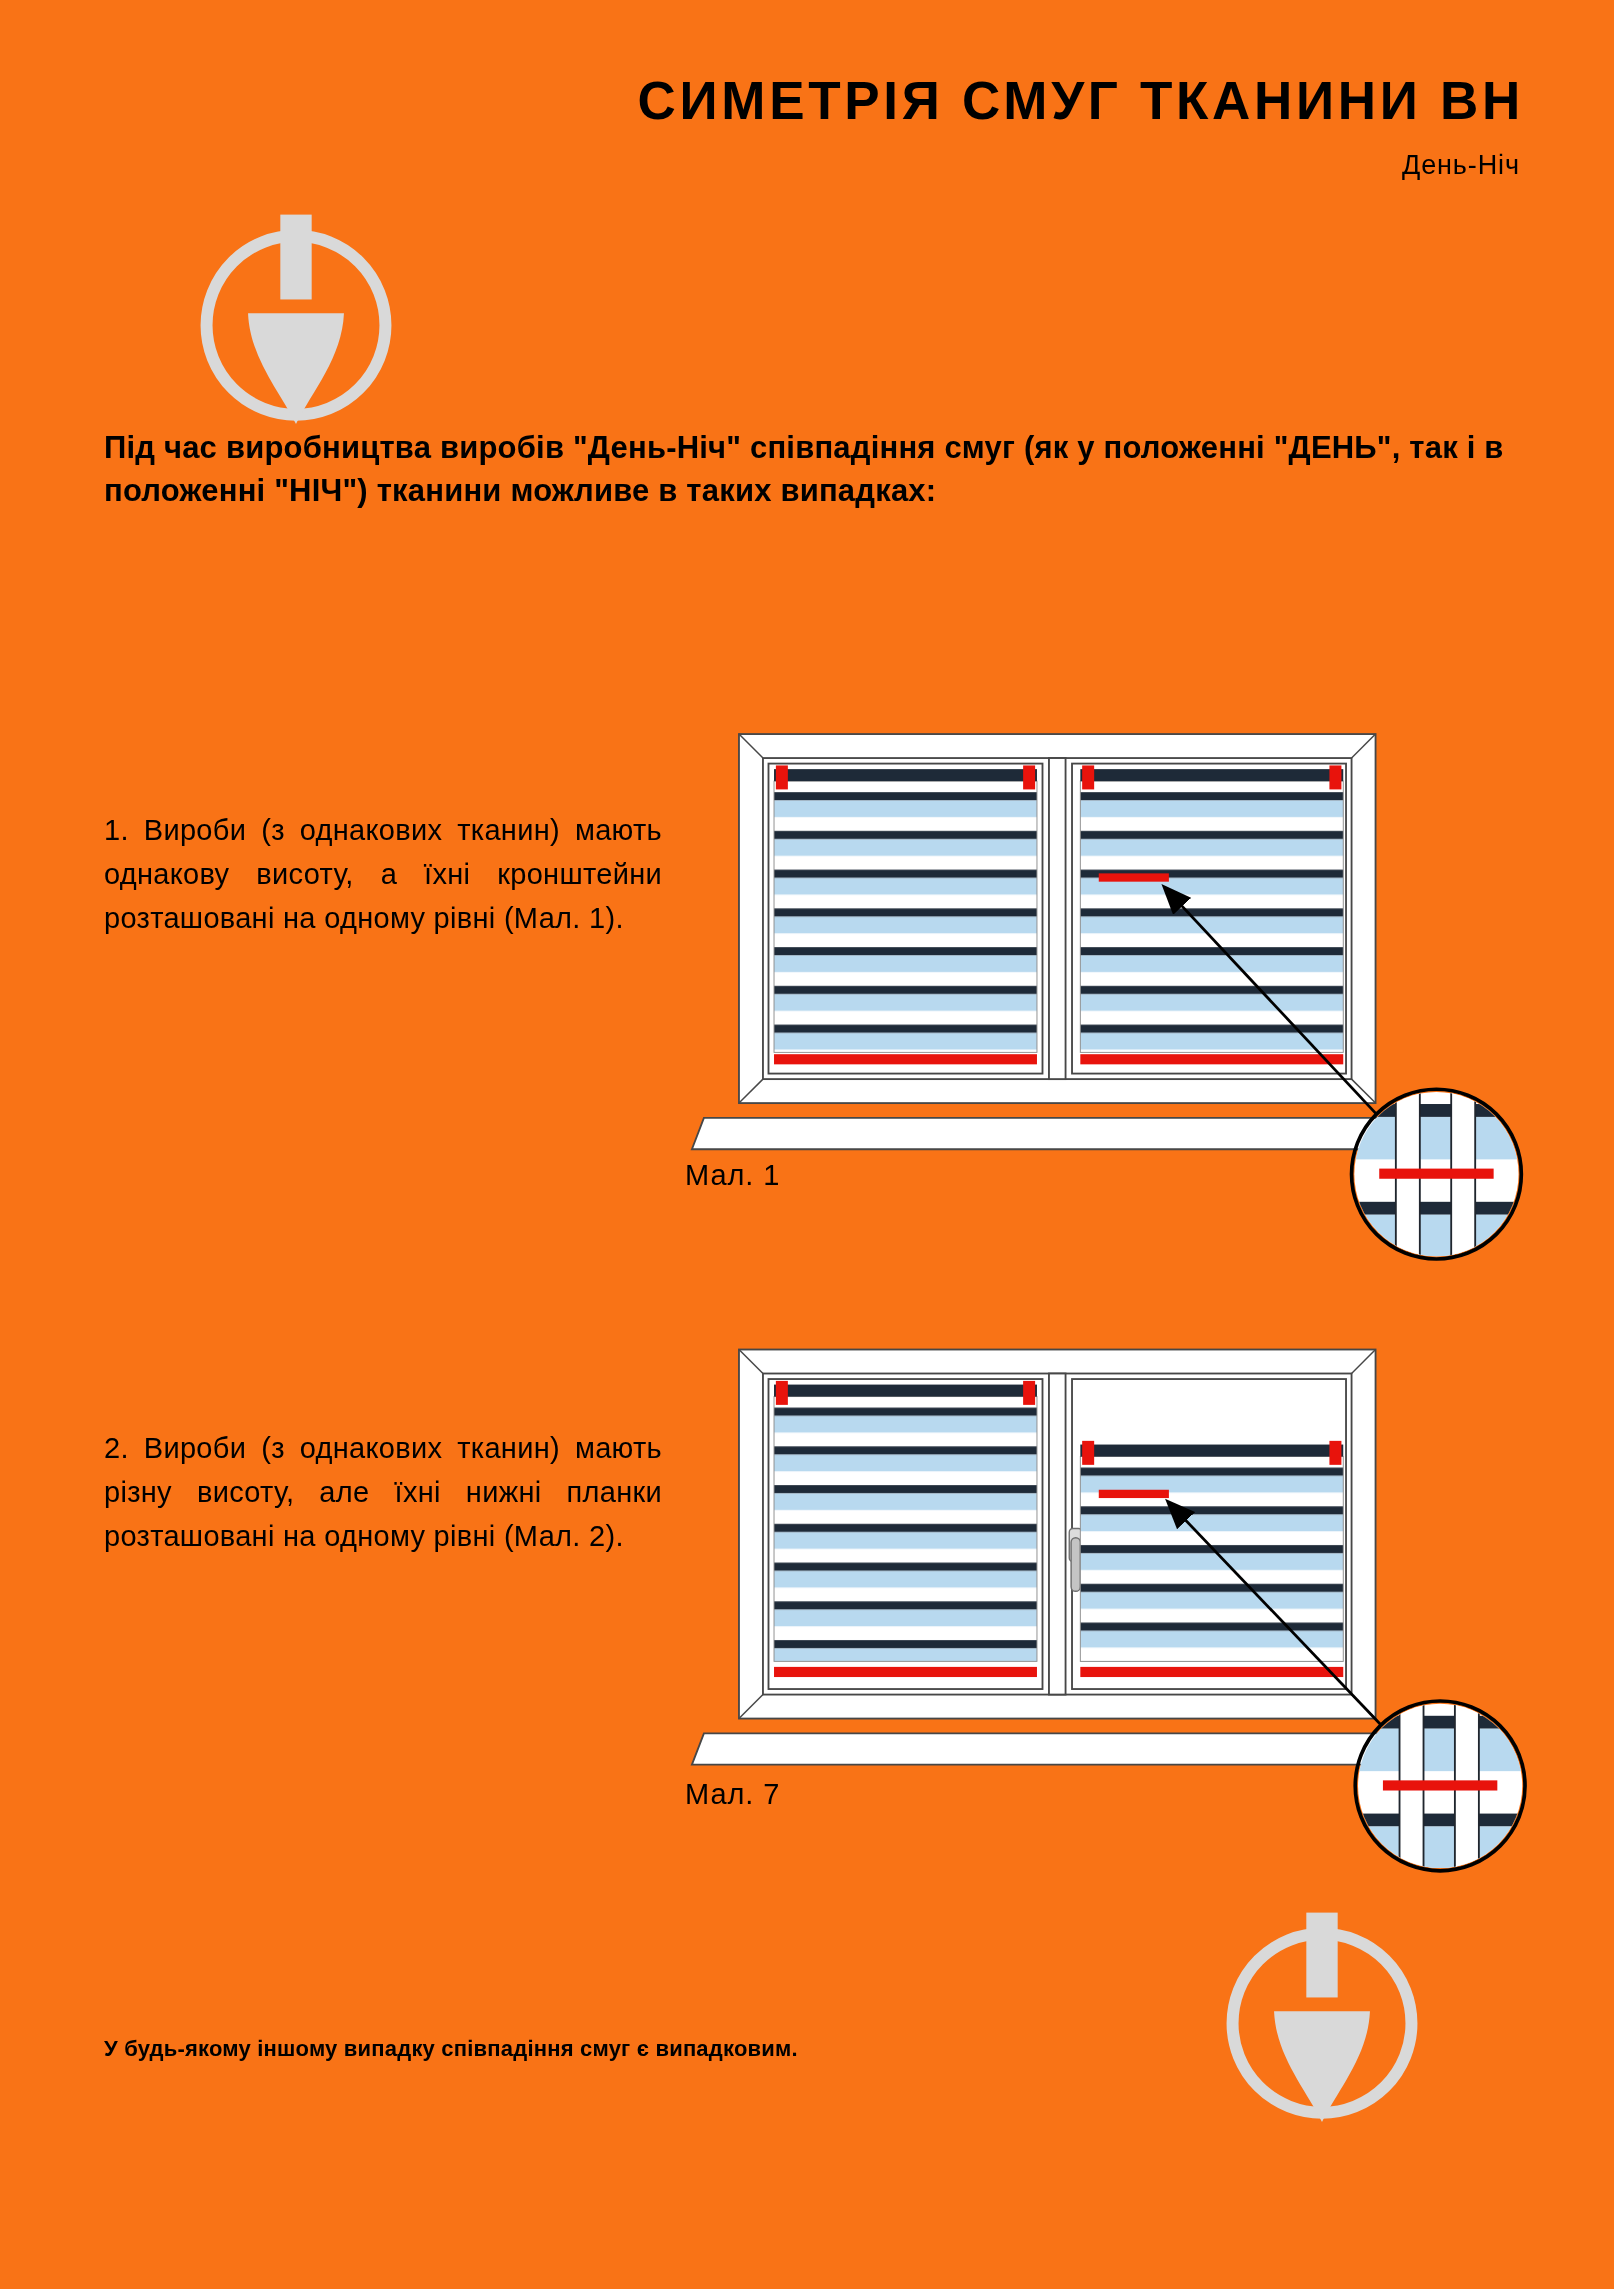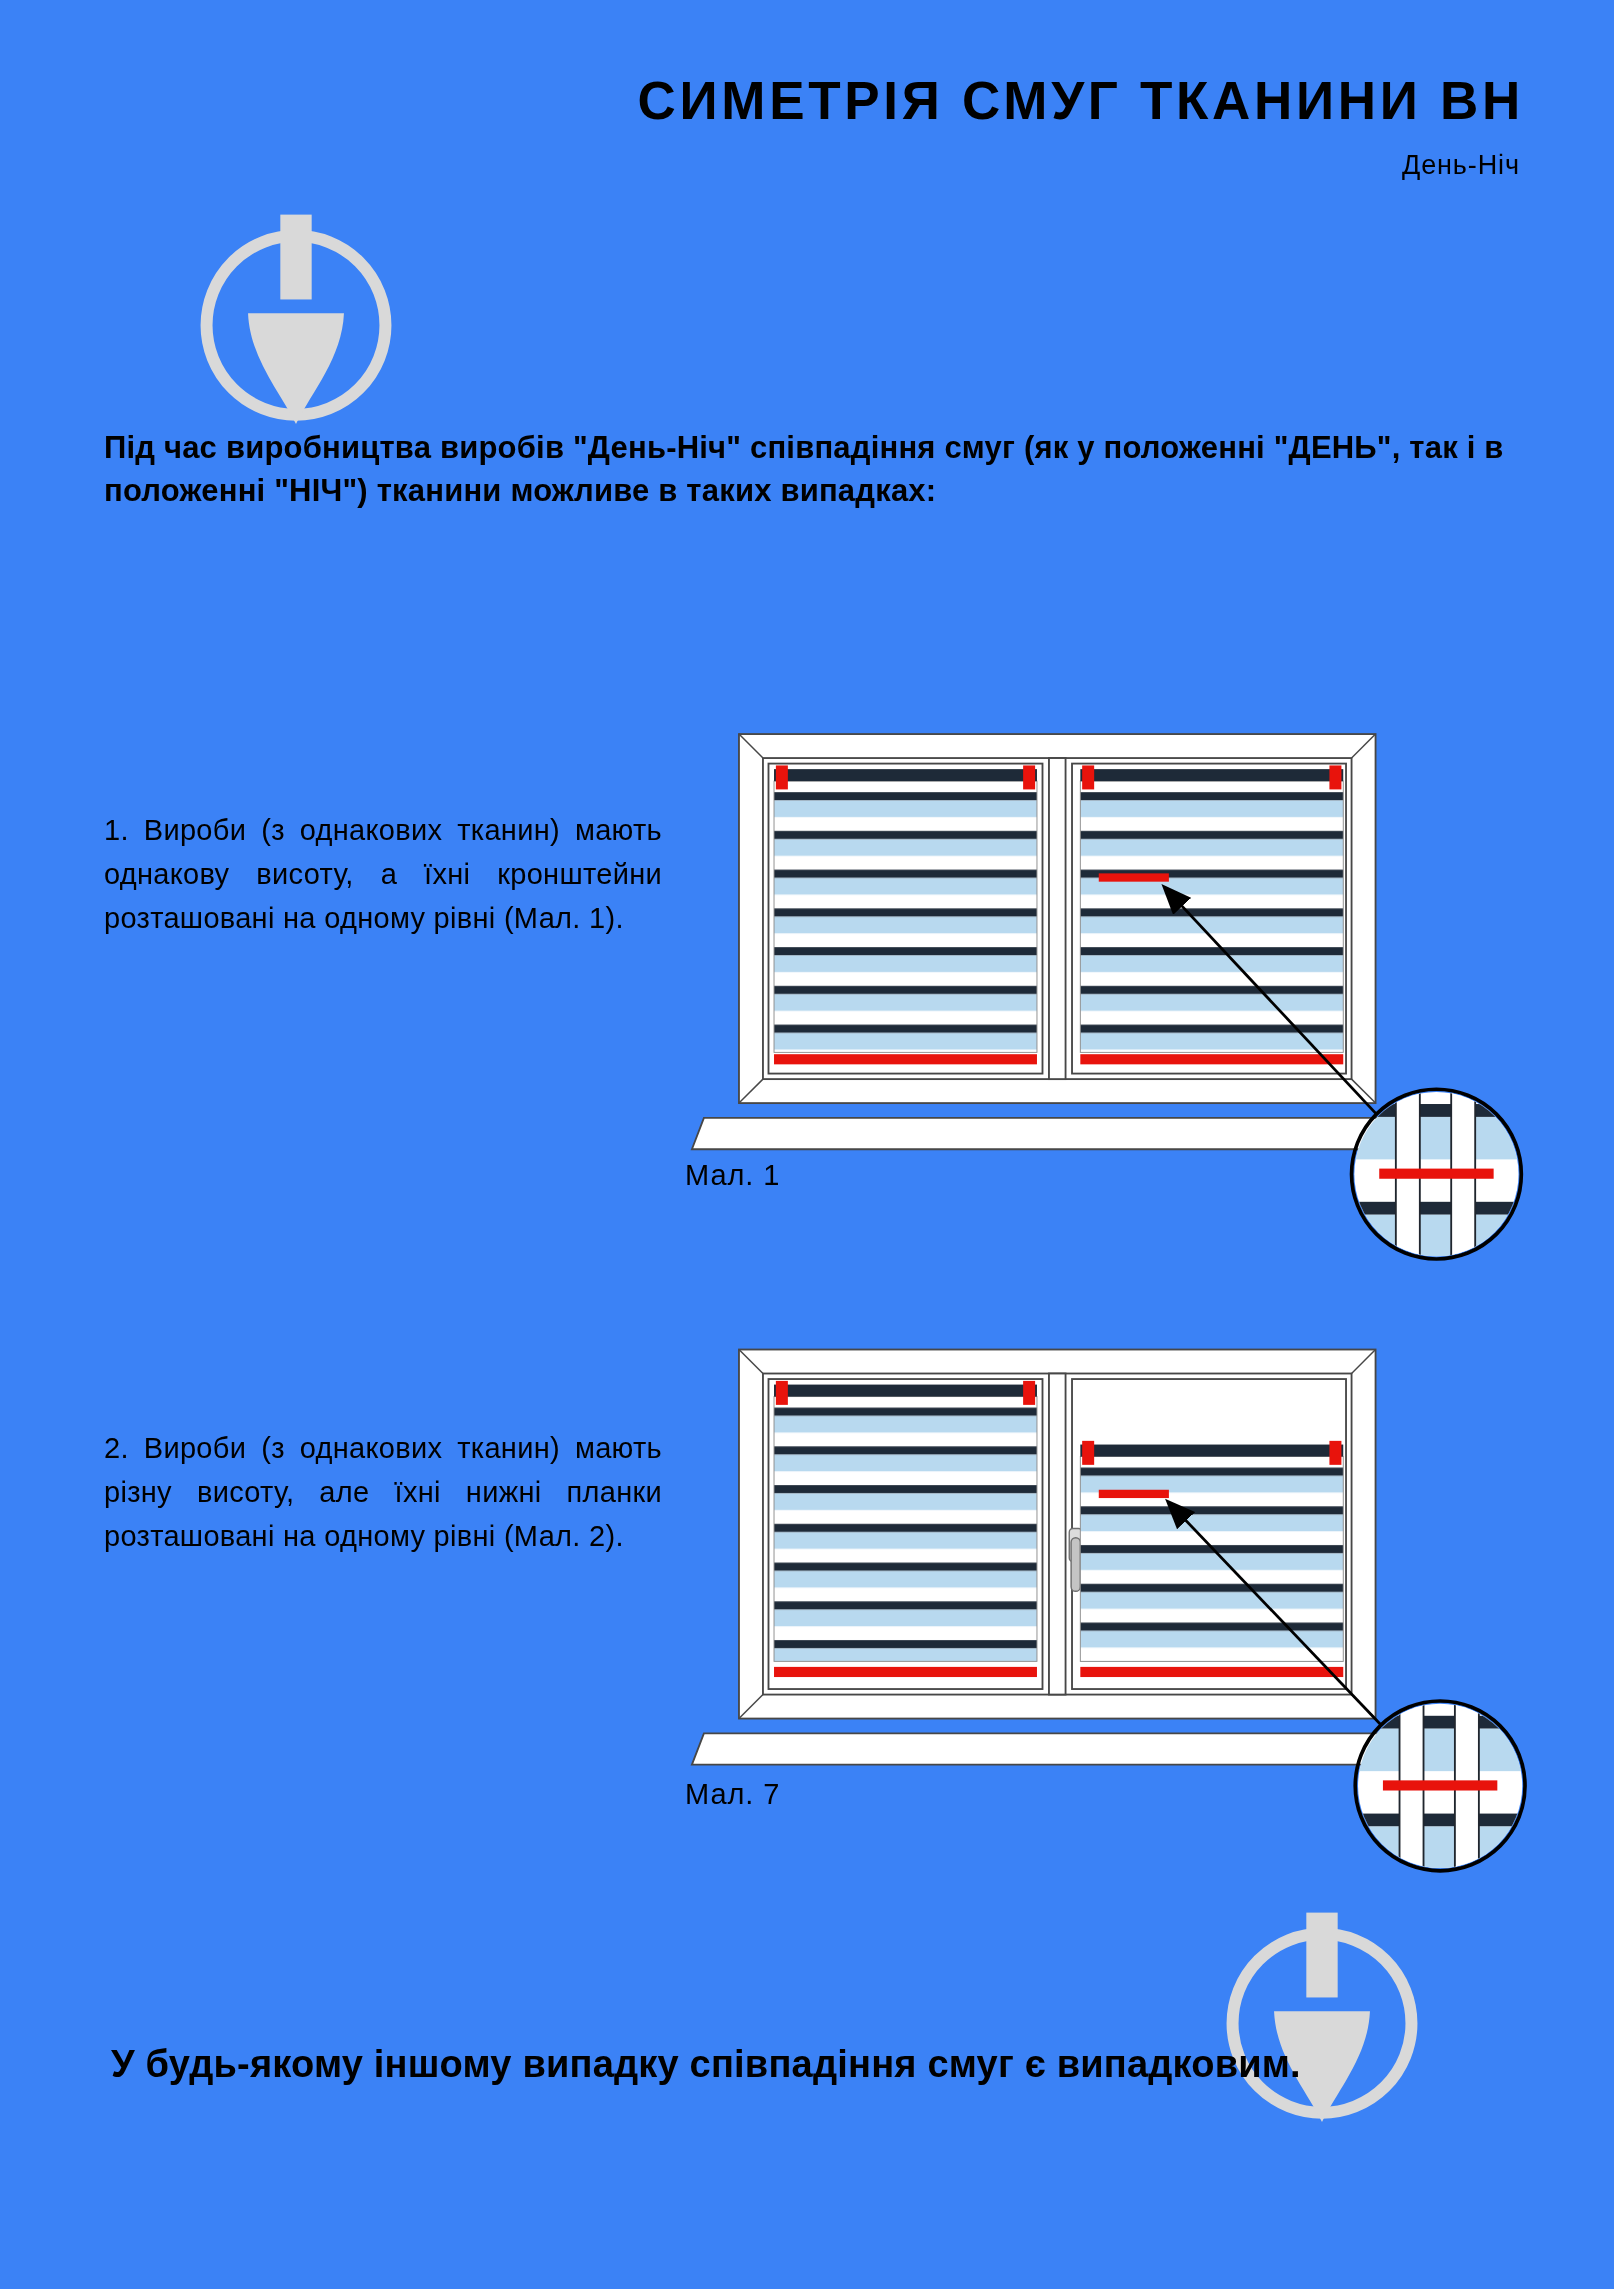--- a/index.html
+++ b/index.html
@@ -1,17 +1,17 @@
 <!DOCTYPE html>
 <html style="--red: #e8130c; --navy: #1e2a38; --blue: #b8d9ef; --watermark: #d9d9d9;font-size:14.8px"><head>
 <meta charset="utf-8">
 <style>
   html,body{margin:0;padding:0;background:#ffffff;}
   .page{
-    position:relative;width:1614px;height:2290px;background:#3b82f6;
+    position:relative;width:1614px;height:2290px;background:#f97316;
     font-family:"Liberation Sans",sans-serif;color:#000;overflow:hidden;
   }
   .abs{position:absolute;}
   .title{
     left:277px;right:90px;top:70px;text-align:right;
     font-size:53px;font-weight:700;letter-spacing:3.7px;white-space:nowrap;
   }
   .subtitle{right:94px;top:150px;font-size:27px;letter-spacing:0.9px;}
   .intro{
     left:104px;top:426px;width:1421px;margin:0;
@@ -20,22 +20,22 @@
   .item{
     left:104px;width:558px;margin:0;
     font-size:29px;line-height:1.52;text-align:justify;letter-spacing:0.3px;
   }
   #item1{top:808px;}
   #item2{top:1426px;}
   .caption{font-size:29px;letter-spacing:0.9px;}
   #cap1{left:685px;top:1159px;text-align:right;}
   #cap2{left:685px;top:1778px;}
   .footer{
-    left:104px;top:2036px;width:1200px;margin:7px;
-    font-size:38px;font-weight:700;letter-spacing:0.2px;
+    left:104px;top:2036px;width:1200px;margin:0;
+    font-size:22px;font-weight:700;letter-spacing:0.2px;
   }
   
   .frame{fill:#fff;stroke:#474747;stroke-width:2px;}
   .line{stroke:#474747;stroke-width:1.6px;fill:none;}
   .navy{fill:var(--navy,#1e2a38);}
   .blue{fill:var(--blue,#b8d9ef);}
   .redf{fill:var(--red,#e8130c);}
   .whitef{fill:#fff;}
   .channel{fill:#fff;stroke:#20262e;stroke-width:2px;}
   .magcircle{fill:none;stroke:#000;stroke-width:4px;}

